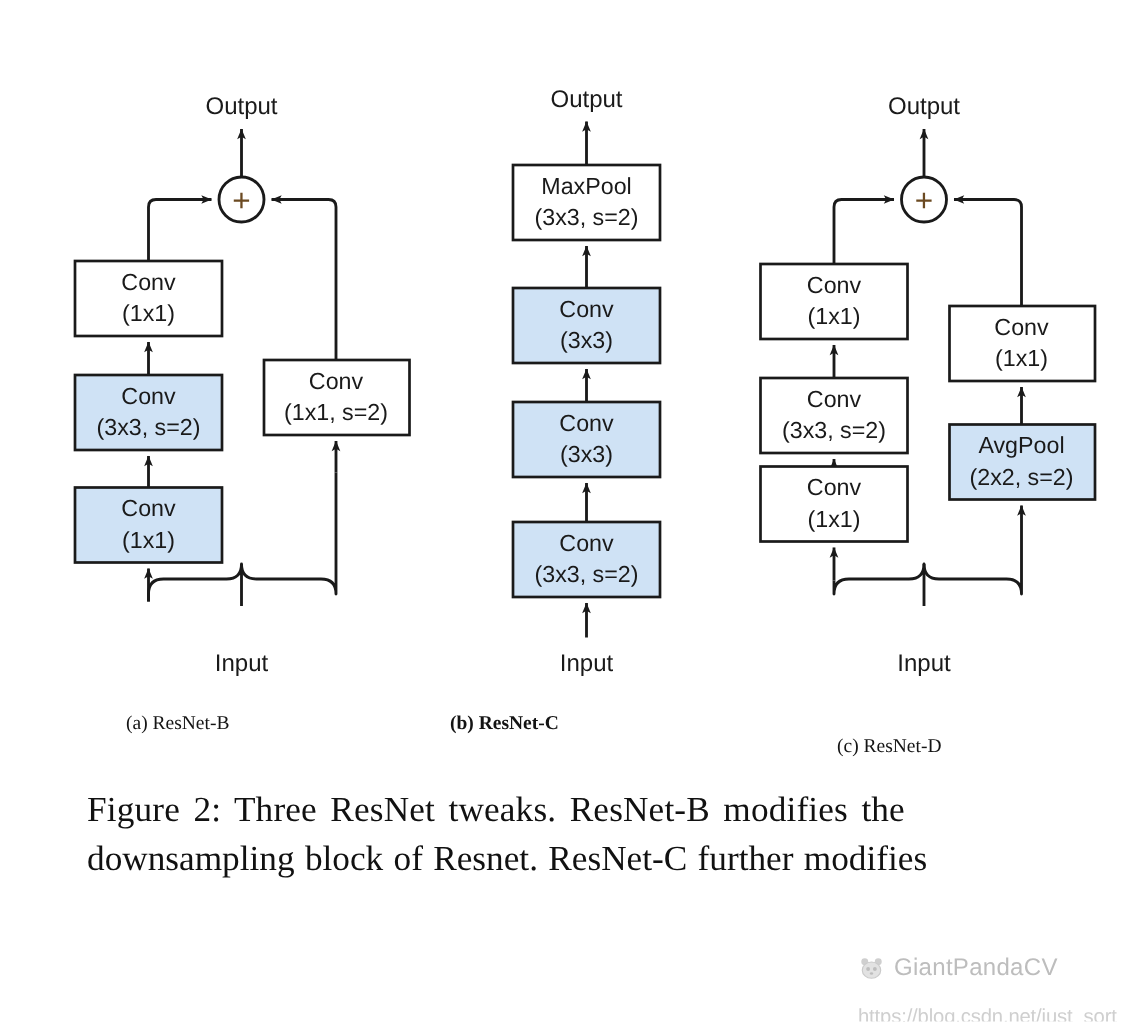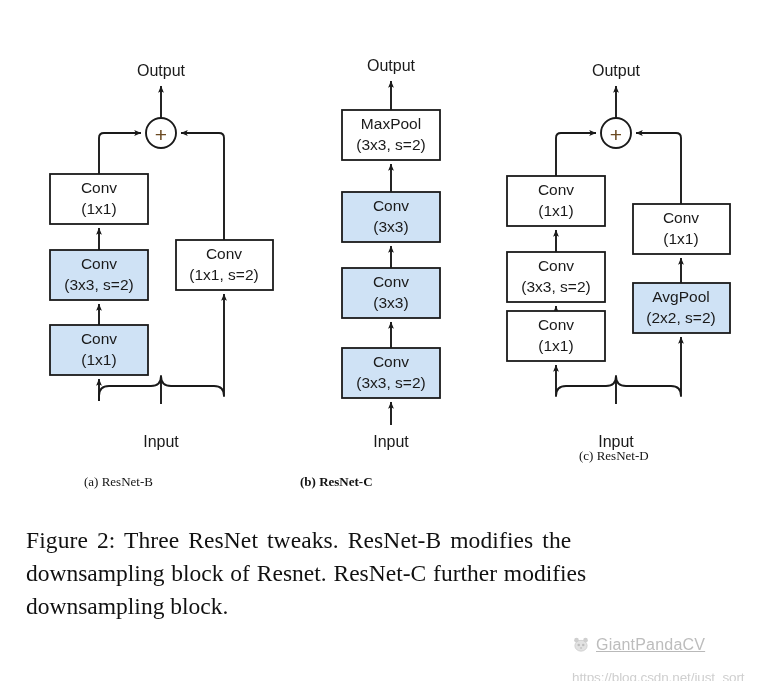--- a/index.html
+++ b/index.html
@@ -77,38 +77,38 @@
     position: absolute;
     left: 26px;
     top: 524px;
     width: 714px;
     font-family: "Liberation Serif", serif;
     font-size: 23.5px;
     line-height: 33px;
     color: #111111;
     text-align: justify;
   }
-  #caption-block .cap-line { display: block; white-space: nowrap; }
+  #caption-block .cap-line { display: block; white-space: nowrap; margin-left: 32px; }
   #caption-block .cap-line.l1 { letter-spacing: 0.1px; word-spacing: 3px; }
   #caption-block .cap-line.l2 { word-spacing: 1px; }
   #caption-block .cap-line.l3 { word-spacing: 1px; }
   #watermark {
     position: absolute;
     left: 572px;
     top: 636px;
     width: 190px;
     height: 42px;
     color: #b9b9b9;
     font-family: "Liberation Sans", sans-serif;
   }
   #watermark .wm-row {
     display: flex;
+    align-items: center;
     gap: 6px;
     height: 20px;
-    text-decoration: underline;
   }
   #watermark .wm-name {
     font-size: 16px;
     color: #bdbdbd;
     letter-spacing: 0.2px;
   }
   #watermark .wm-url {
     font-size: 13.5px;
     color: #cfcfcf;
     letter-spacing: -0.1px;
@@ -238,26 +238,25 @@
       <path class="wire" d="M681,358 L681,396 Q681,386 671,386 L626,386 Q616,386 616,376"></path>
       <line class="wire" x1="556" y1="387" x2="556" y2="365" marker-end="url(#arrowhead)"></line>
       <line class="wire" x1="681" y1="358" x2="681" y2="337" marker-end="url(#arrowhead)"></line>
 
       <text class="endpoint-label" x="616" y="443">Input</text>
     </g>
   </svg>
 
   <div class="subcaption" style="left:84px; top:474px;">(a) ResNet-B</div>
   <div class="subcaption" style="left:300px; top:474px;font-weight:bold;">(b) ResNet-C</div>
-  <div class="subcaption" style="left:558px; top:448px;margin-left:21px;">(c) ResNet-D</div>
+  <div class="subcaption" style="left:558px; top:489px;">(c) ResNet-D</div>
 
   <div id="caption-block">
     <span class="cap-line l1">Figure 2:  Three ResNet tweaks.  ResNet-B modifies the</span>
     <span class="cap-line l2">downsampling block of Resnet. ResNet-C further modifies</span>
-    <span class="cap-line l4">downsampling block.</span>
   </div>
 
   <div id="watermark">
     <div class="wm-row">
       <span>
         <svg class="panda-icon" viewBox="0 0 24 24" aria-hidden="true">
           <circle cx="6" cy="5.5" r="3.1" fill="#cfcfcf"></circle>
           <circle cx="18" cy="5.5" r="3.1" fill="#cfcfcf"></circle>
           <ellipse cx="12" cy="13" rx="8.2" ry="7.2" fill="#e2e2e2" stroke="#cacaca" stroke-width="1"></ellipse>
           <circle cx="9" cy="12" r="1.7" fill="#bdbdbd"></circle>

